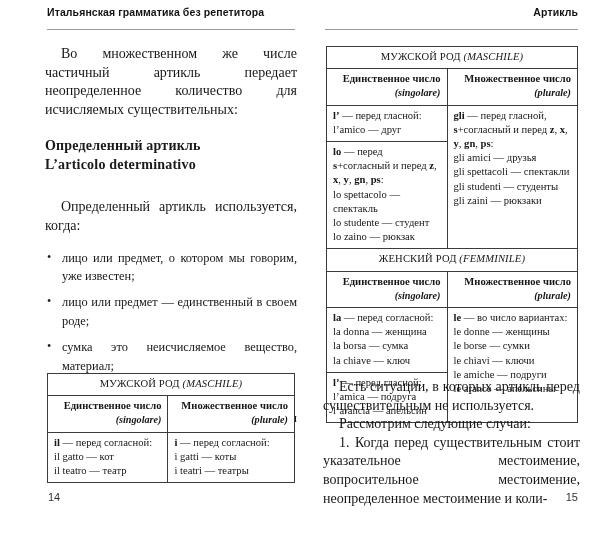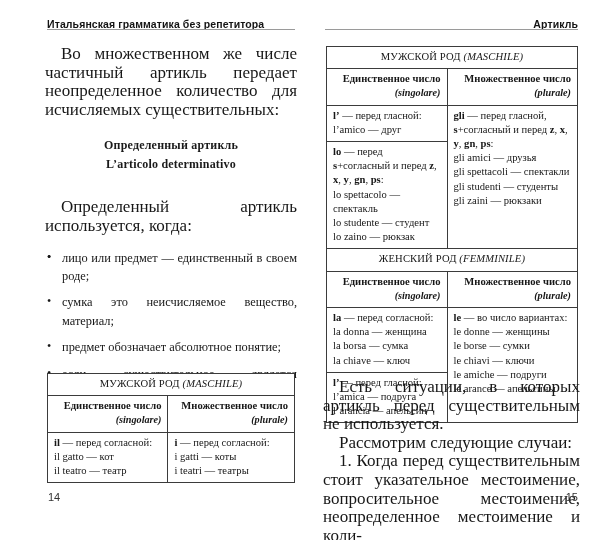--- a/index.html
+++ b/index.html
@@ -13,21 +13,21 @@
   .page {
     position: relative;
     width: 600px; height: 540px;
     background: #ffffff;
     overflow: hidden;
   }
 
   
   .runhead {
     position: absolute;
-    top: 18px;
+    top: 6px;
     font-family: "Liberation Sans", sans-serif;
     font-weight: bold;
     font-size: 10.5px;
     color: #141414;
     letter-spacing: 0.1px;
     white-space: nowrap;
   }
   .runhead.left  { left: 47px; }
   .runhead.right { right: 22px; }
 
@@ -43,34 +43,33 @@
   
   .col {
     position: absolute;
     top: 45px;
     width: 250px;
   }
   .col.left  { left: 45px;  width: 252px; }
 
   p.body {
     margin: 0;
-    font-size: 17px;
+    font-size: 14px;
     line-height: 18.6px;
     text-align: justify;
     text-indent: 16px;
     color: #171717;
   }
   .bold { font-weight: bold; }
 
   
   .secthead {
     margin: 17px 0 0 0;
-    text-align: center;
     font-weight: bold;
-    font-size: 12px;
+    font-size: 14px;
     line-height: 19px;
     letter-spacing: 0.2px;
   }
 
   
   ul.bullets {
     margin: 13px 0 0 0;
     padding: 0;
     list-style: none;
   }
@@ -183,21 +182,21 @@
 
 
     <div class="secthead">
       <div>Определенный артикль</div>
       <div>L’articolo determinativo</div>
     </div>
 
     <p class="body" style="margin-top:24px;">Определенный артикль используется, когда:</p>
 
     <ul class="bullets">
-      <li><span class="bul">•</span></li>
+      <li><span class="bul">•</span><span>лицо или предмет, о котором мы говорим, уже известен;</span></li>
       <li><span class="bul">•</span><span>лицо или предмет — единственный в своем роде;</span></li>
       <li><span class="bul">•</span><span>сумка это неисчисляемое вещество, материал;</span></li>
       <li><span class="bul">•</span><span>предмет обозначает абсолютное понятие;</span></li>
       <li><span class="bul">•</span><span>если существительное является абстрактным.</span></li>
     </ul>
   </div>
 
   <div class="table-left">
     <table class="gram">
       <tbody>

